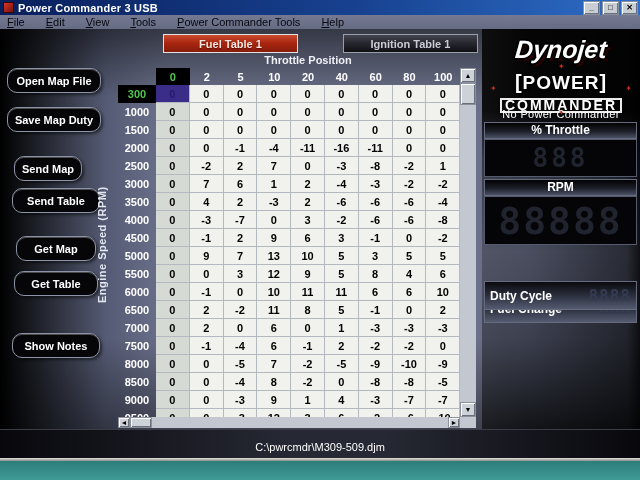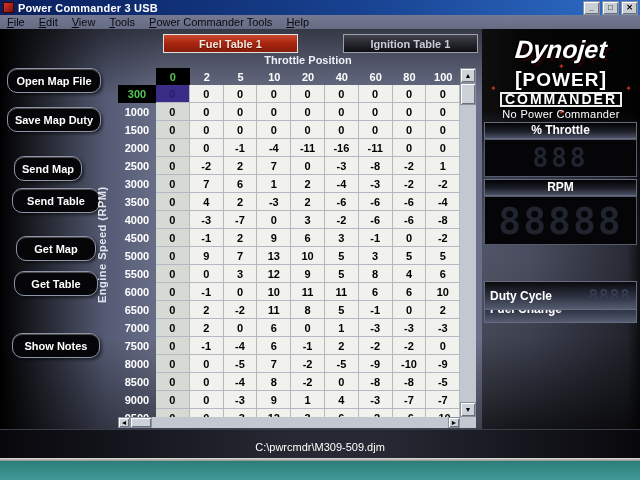--- a/index.html
+++ b/index.html
@@ -13,21 +13,21 @@
   #app-icon{width:11px;height:11px;margin:0 4px 0 3px;
     background:linear-gradient(135deg,#d8362a 0%,#7a100a 100%);
     border:1px solid #3a0503;box-sizing:border-box;}
   #title-text{color:#fff;font-size:11px;font-weight:bold;letter-spacing:.2px;}
   #win-btns{position:absolute;right:2px;top:1px;display:flex;gap:2px;}
   .wbtn{width:15px;height:12px;background:#c9cdd4;border:1px solid #8a909c;
     box-shadow:inset 1px 1px 0 #fff,inset -1px -1px 0 #6a707c;
     font-size:8px;font-weight:bold;color:#000;display:flex;align-items:center;justify-content:center;line-height:1;}
   #menubar{position:absolute;left:0;top:15px;width:640px;height:14px;
     background:linear-gradient(180deg,#757a92,#666b84);display:flex;align-items:center;
-    font-size:11px;color:#07080f;}
+    font-size:11px;color:#07080f;gap:7px;}
   .menu-item{padding:0 7px;height:14px;line-height:14px;}
   .menu-item u{text-decoration:underline;}
 
   
   #main{position:absolute;left:0;top:29px;width:482px;height:429px;
     background:
      linear-gradient(180deg,rgba(0,0,0,.50) 0%,rgba(0,0,0,0) 16%,rgba(0,0,0,0) 72%,rgba(0,0,0,.55) 100%),
      linear-gradient(90deg,#000 0%,#23262f 9%,#555b74 22%,#6a7089 34%,#6a7089 100%);}
   #rpanel{position:absolute;left:482px;top:29px;width:158px;height:429px;
     background:
@@ -89,21 +89,21 @@
     border:1px solid #8a909c;box-shadow:inset 1px 1px 0 #fff,inset -1px -1px 0 #6a707c;box-sizing:border-box;}
   #hsb-r{right:0;top:0;width:12px;height:11px;}
   #sb-corner{position:absolute;left:460px;top:417px;width:16px;height:11px;background:#c3c7cf;}
 
   
   #dynojet{position:absolute;left:0;top:6px;width:158px;text-align:center;
     font-size:25px;font-weight:bold;font-style:italic;color:#fff;letter-spacing:0;
     transform:skewX(-5deg);
     text-shadow:-2px 0 0 #000,2px 0 0 #000,0 -2px 0 #000,0 2px 0 #000,3px 3px 1px #2a0400,-1px 2px 0 #000;}
   #pclogo{position:absolute;left:0;top:40px;width:158px;text-align:center;color:#fff;}
-  #pc-line1{font-size:19px;font-weight:bold;letter-spacing:1px;line-height:20px;
+  #pc-line1{font-size:19px;font-weight:bold;letter-spacing:1px;line-height:26px;
     text-shadow:1px 1px 0 #000,2px 2px 2px #000;}
   .pc-br{font-size:20px;font-weight:bold;}
   #pc-line2{display:inline-block;border:2px solid #ececec;padding:0 3px;margin-top:1px;
     font-size:14px;font-weight:bold;letter-spacing:2px;line-height:11px;
     box-shadow:1px 1px 2px #000;}
   .accent{position:absolute;color:#c03020;font-size:8px;line-height:1;}
   .acc-t{left:76px;top:-6px;} .acc-b{left:76px;top:40px;}
   .acc-l{left:8px;top:16px;}  .acc-r{right:8px;top:16px;}
   #pc-status{position:absolute;left:0;top:79px;width:158px;text-align:center;
     color:#fff;font-size:11px;letter-spacing:.3px;}

